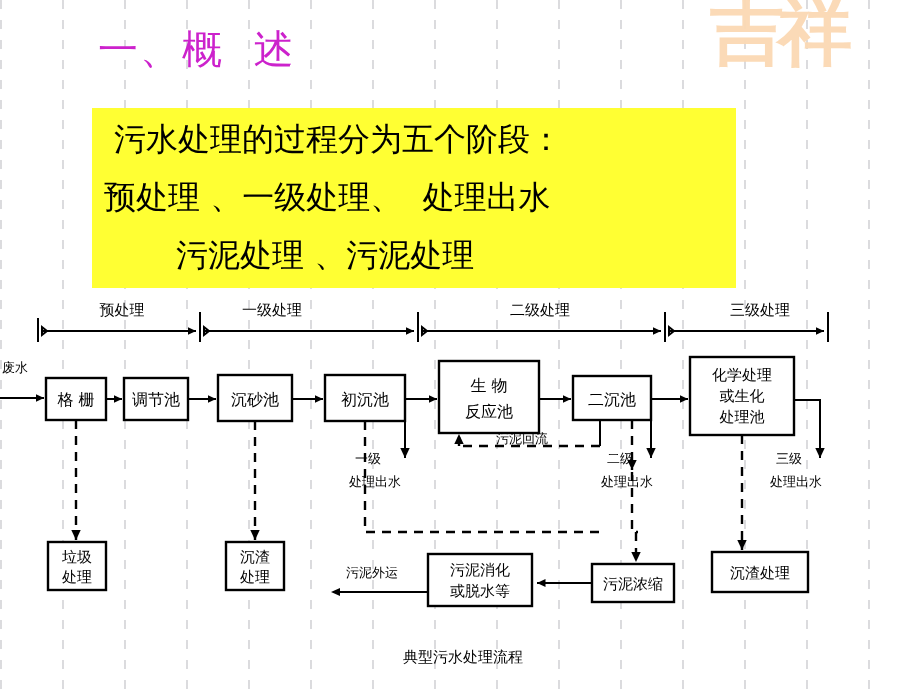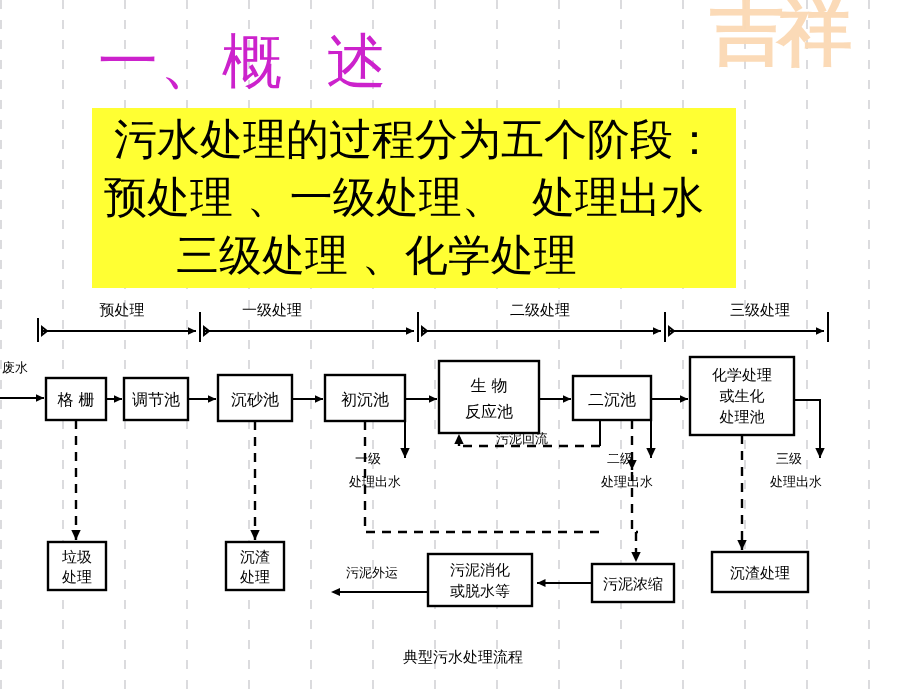--- a/index.html
+++ b/index.html
@@ -46,38 +46,38 @@
     pointer-events: none;
     user-select: none;
   }
   #watermark .wm-row { display: block; white-space: nowrap; }
   #watermark .wm-row.r2 { margin-left: 16px; margin-top: -8px; }
 
   #slide-title {
     position: absolute;
     left: 98px; top: 22px;
     font-family: "DejaVu Sans", "Liberation Sans", sans-serif;
-    font-size: 60px;
+    font-size: 40px;
     font-weight: normal;
     color: #cc22cc;
     letter-spacing: 2px;
     white-space: pre;
   }
 
   #yellow-box {
     position: absolute;
     left: 92px; top: 108px;
     width: 644px; height: 180px;
     background: #ffff33;
     box-sizing: border-box;
     padding: 2px 0 0 0;
   }
   #yellow-box .yline {
     font-family: "DejaVu Serif", "Liberation Serif", serif;
-    font-size: 43px;
+    font-size: 32px;
     line-height: 58px;
     color: #000000;
     white-space: pre;
     display: block;
   }
   #yellow-box .l1 { padding-left: 22px; }
   #yellow-box .l2 { padding-left: 12px; }
   #yellow-box .l3 { padding-left: 84px; }
 
   
@@ -135,21 +135,21 @@
 
   <div id="watermark">
     <span class="wm-row r1">吉祥</span>
   </div>
 
   <div id="slide-title">一、概  述</div>
 
   <div id="yellow-box">
     <span class="yline l1">污水处理的过程分为五个阶段：</span>
     <span class="yline l2">预处理 、一级处理、  处理出水</span>
-    <span class="yline l3">三级处理 、化学处理</span>
+    <span class="yline l3">污泥处理 、污泥处理</span>
   </div>
 
   <div id="diagram">
   <svg width="920" height="394" viewBox="0 0 920 394" xmlns="http://www.w3.org/2000/svg">
     <defs>
       <marker id="arrH" markerWidth="9" markerHeight="9" refX="8.5" refY="4.5" orient="auto" markerUnits="userSpaceOnUse">
         <path d="M0,0.6 L8.6,4.5 L0,8.4 z" fill="#000"></path>
       </marker>
       <marker id="arrHl" markerWidth="9" markerHeight="9" refX="8.5" refY="4.5" orient="auto" markerUnits="userSpaceOnUse">
         <path d="M0,0.6 L8.6,4.5 L0,8.4 z" fill="#000"></path>

